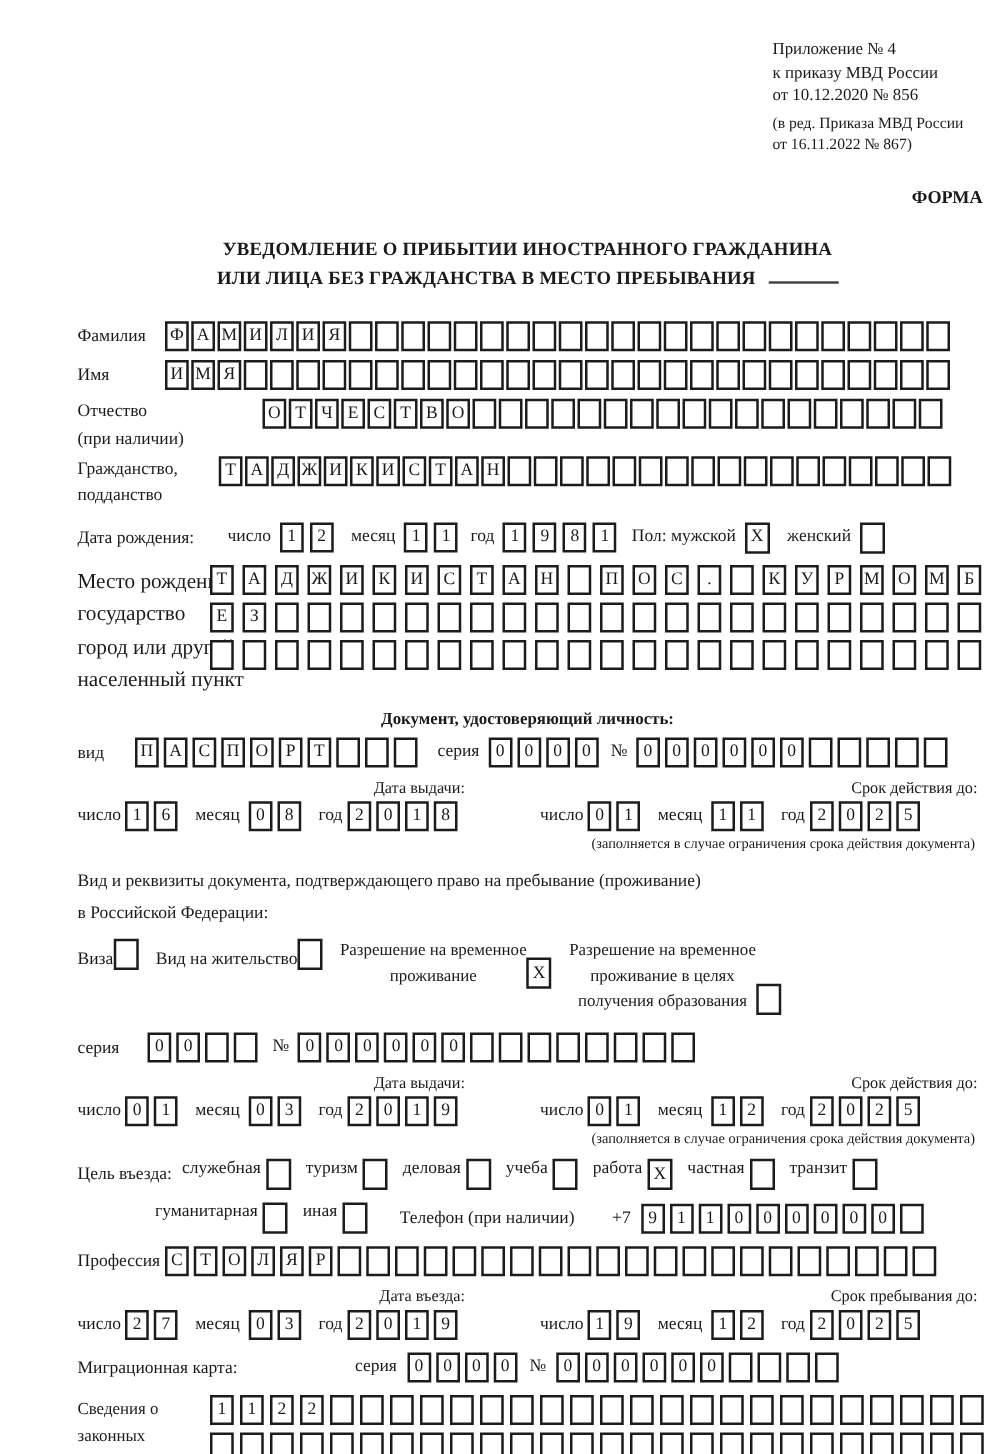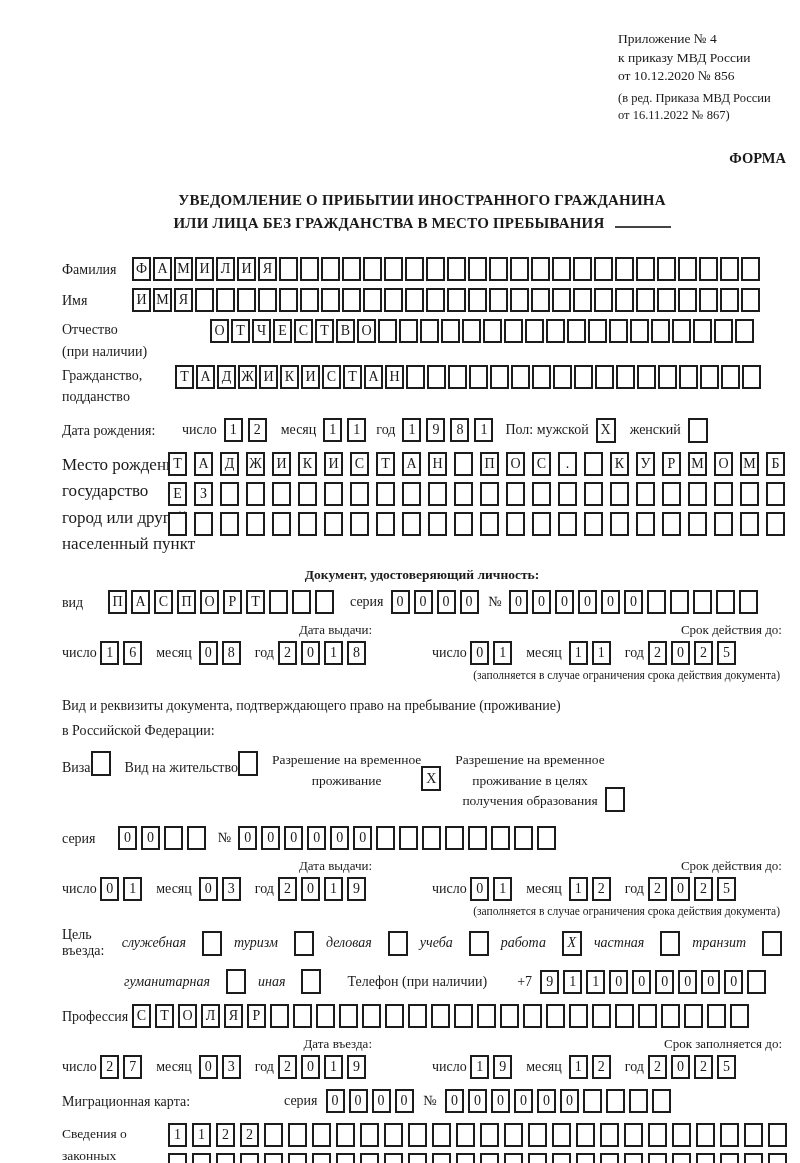--- a/index.html
+++ b/index.html
@@ -68,21 +68,21 @@
   .date-note { font-size:11.5px; margin-top:4px; text-align:right; padding-right:2px; white-space:nowrap; }
 
   
   .res-text { margin-top:12px; line-height:1.8; }
   .permits-row { display:flex; align-items:flex-start; margin-top:6px; gap:14px; }
   .permit-item { display:flex; align-items:flex-end; }
   .plines { text-align:center; line-height:1.55; font-size:13.5px; }
   .permit-item .boxes { margin-top:1px; }
 
   
-  .p-opt { display:inline-flex; align-items:center; gap:16px; margin-left:12px;font-style:italic; }
+  .p-opt { display:inline-flex; align-items:flex-start; gap:4px; margin-left:12px; }
   .p-opt.tight { margin-left:8px; }
   .purpose2 { margin-top:10px; padding-left:62px; }
   .phone-lbl { margin-left:26px; }
   .phone-prefix { margin-left:30px; margin-right:8px; }
 
   
   .mig-lbl { width:222px; flex:none; }
   .ser-lbl { margin-right:8px; }
   .num-lbl { margin:0 8px 0 10px; }
 
@@ -704,21 +704,21 @@
           <span class="inline-lbl" style="margin-right:4px;">год</span>
           <span class="boxes g4">
               <span class="box">2</span>
               <span class="box">0</span>
               <span class="box">1</span>
               <span class="box">9</span>
             </span>
         </div>
       </div>
       <div class="date-col right">
-        <div class="date-head">Срок заполняется до:</div>
+        <div class="date-head">Срок пребывания до:</div>
         <div class="date-row">
           <span>число</span>&nbsp;
           <span class="boxes g4">
               <span class="box">1</span>
               <span class="box">9</span>
             </span>
           <span class="inline-lbl">месяц</span>
           <span class="boxes g4">
               <span class="box">1</span>
               <span class="box">2</span>

